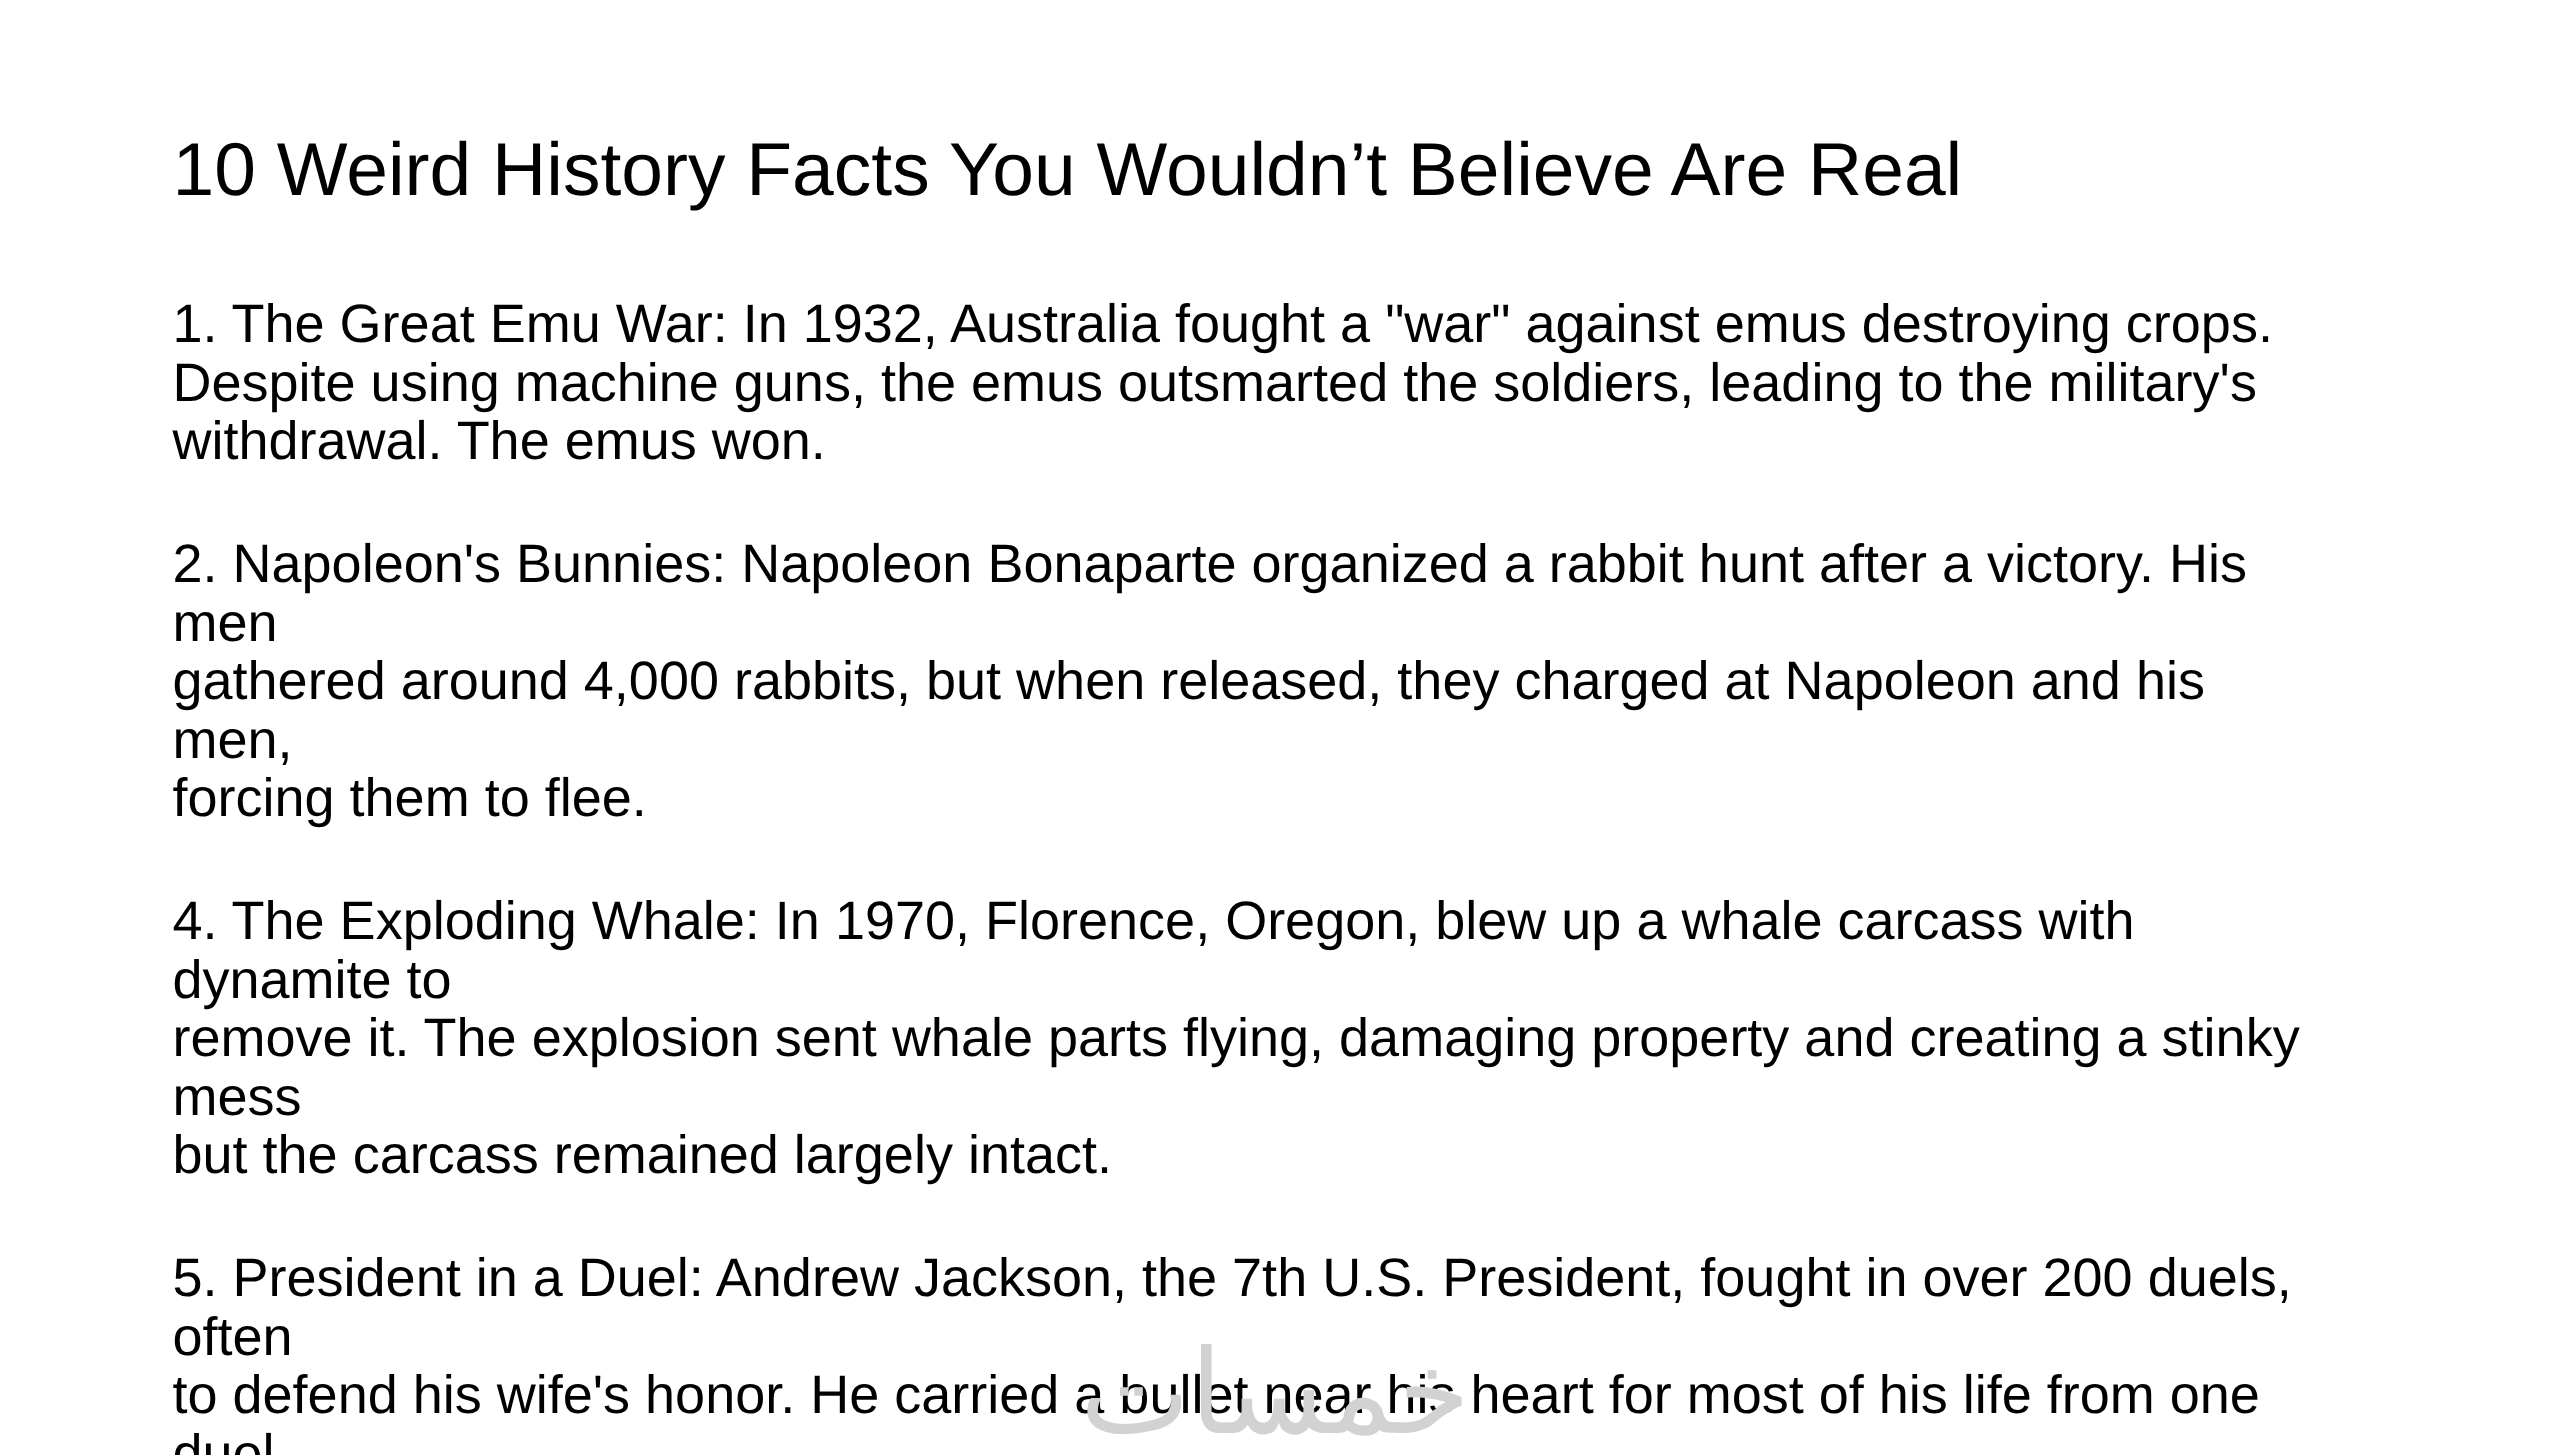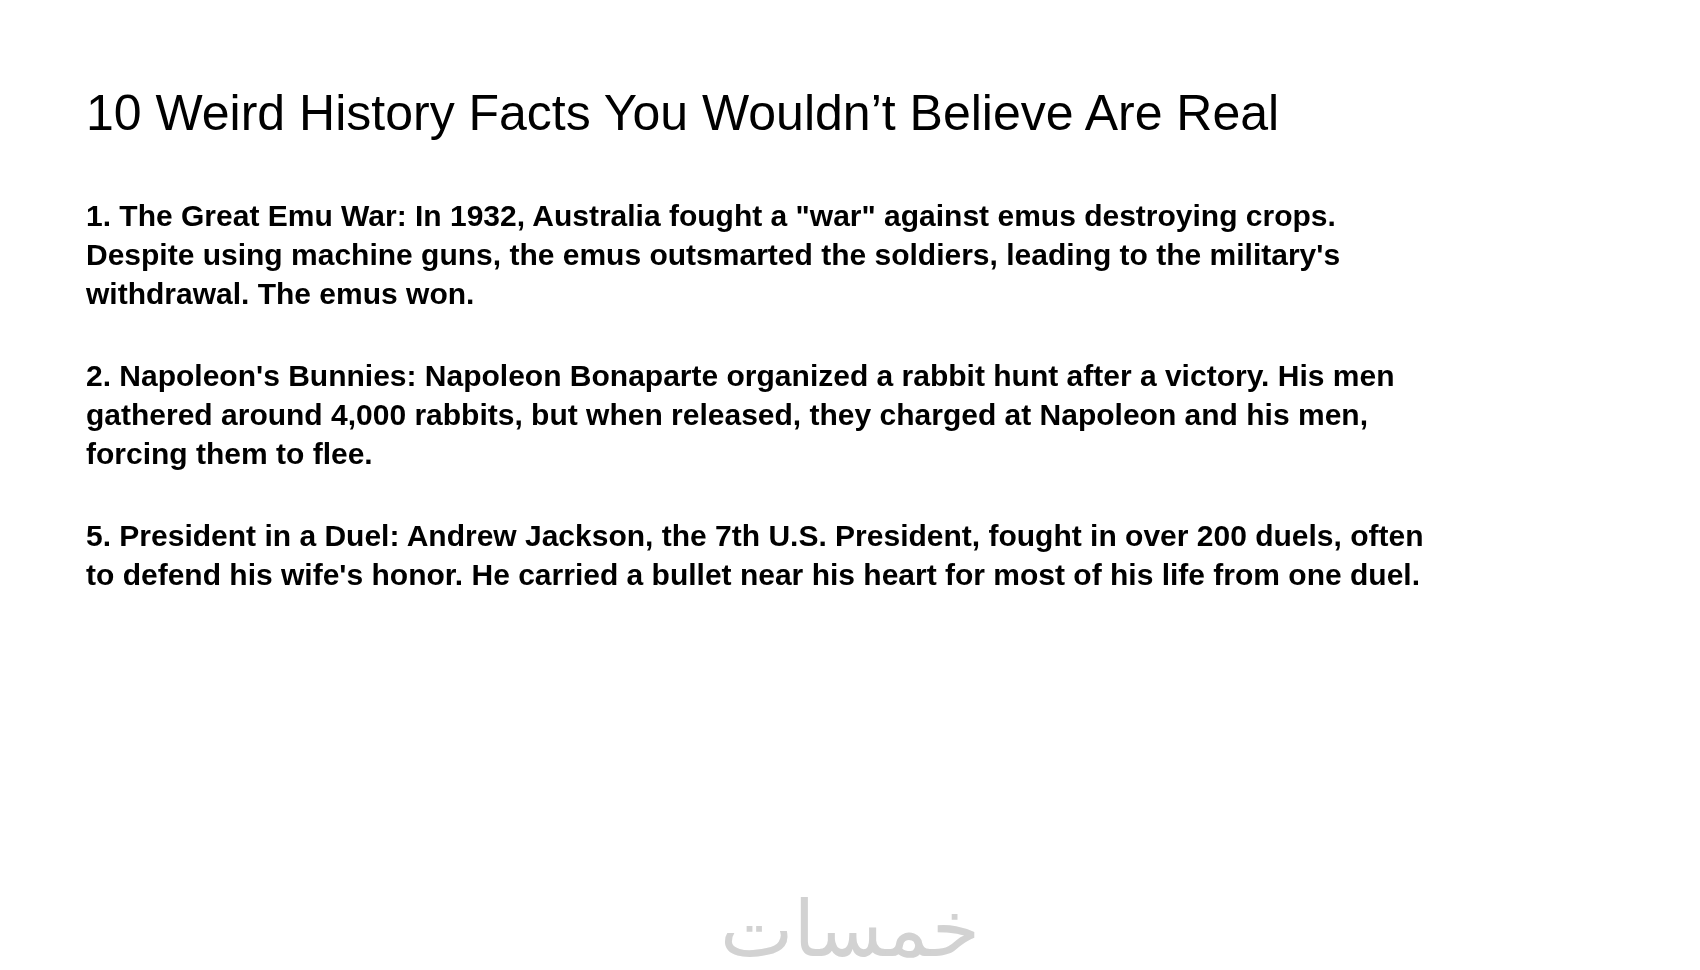--- a/index.html
+++ b/index.html
@@ -12,34 +12,34 @@
     height: 970px;
     position: relative;
     overflow: hidden;
     font-family: "Liberation Sans", sans-serif;
     color: #000000;
   }
   .page {
     box-sizing: border-box;
     width: 1700px;
     height: 970px;
-    padding: 84px 150px 0 86px;
+    padding: 84px 150px 0 115px;
   }
   .doc-title {
     font-size: 50px;
     line-height: 58px;
     font-weight: 400;
     margin: 0 0 54px 0;
     letter-spacing: 0;
     white-space: nowrap;
   }
   .fact-paragraph {
-    font-size: 30px;
+    font-size: 36px;
     line-height: 39px;
-    font-weight: 700;
+    font-weight: 400;
     margin: 0 0 43px 0;
     white-space: pre-line;
   }
   .watermark {
     position: absolute;
     left: 0;
     right: 0;
     top: 882px;
     text-align: center;
     font-family: "DejaVu Sans", sans-serif;
@@ -59,19 +59,22 @@
   <div id="facts-list">
   <p class="fact-paragraph">1. The Great Emu War: In 1932, Australia fought a "war" against emus destroying crops.
 Despite using machine guns, the emus outsmarted the soldiers, leading to the military's
 withdrawal. The emus won.</p>
 
   <p class="fact-paragraph">2. Napoleon's Bunnies: Napoleon Bonaparte organized a rabbit hunt after a victory. His men
 gathered around 4,000 rabbits, but when released, they charged at Napoleon and his men,
 forcing them to flee.</p>
 
 
+  <p class="fact-paragraph">4. The Exploding Whale: In 1970, Florence, Oregon, blew up a whale carcass with dynamite to
+remove it. The explosion sent whale parts flying, damaging property and creating a stinky mess
+but the carcass remained largely intact.</p>
 
   <p class="fact-paragraph">5. President in a Duel: Andrew Jackson, the 7th U.S. President, fought in over 200 duels, often
 to defend his wife's honor. He carried a bullet near his heart for most of his life from one duel.</p>
 </div>
 </div>
 
 <div class="watermark" style="color: rgb(210, 210, 210);">خمسات</div>
 
 </body></html>

